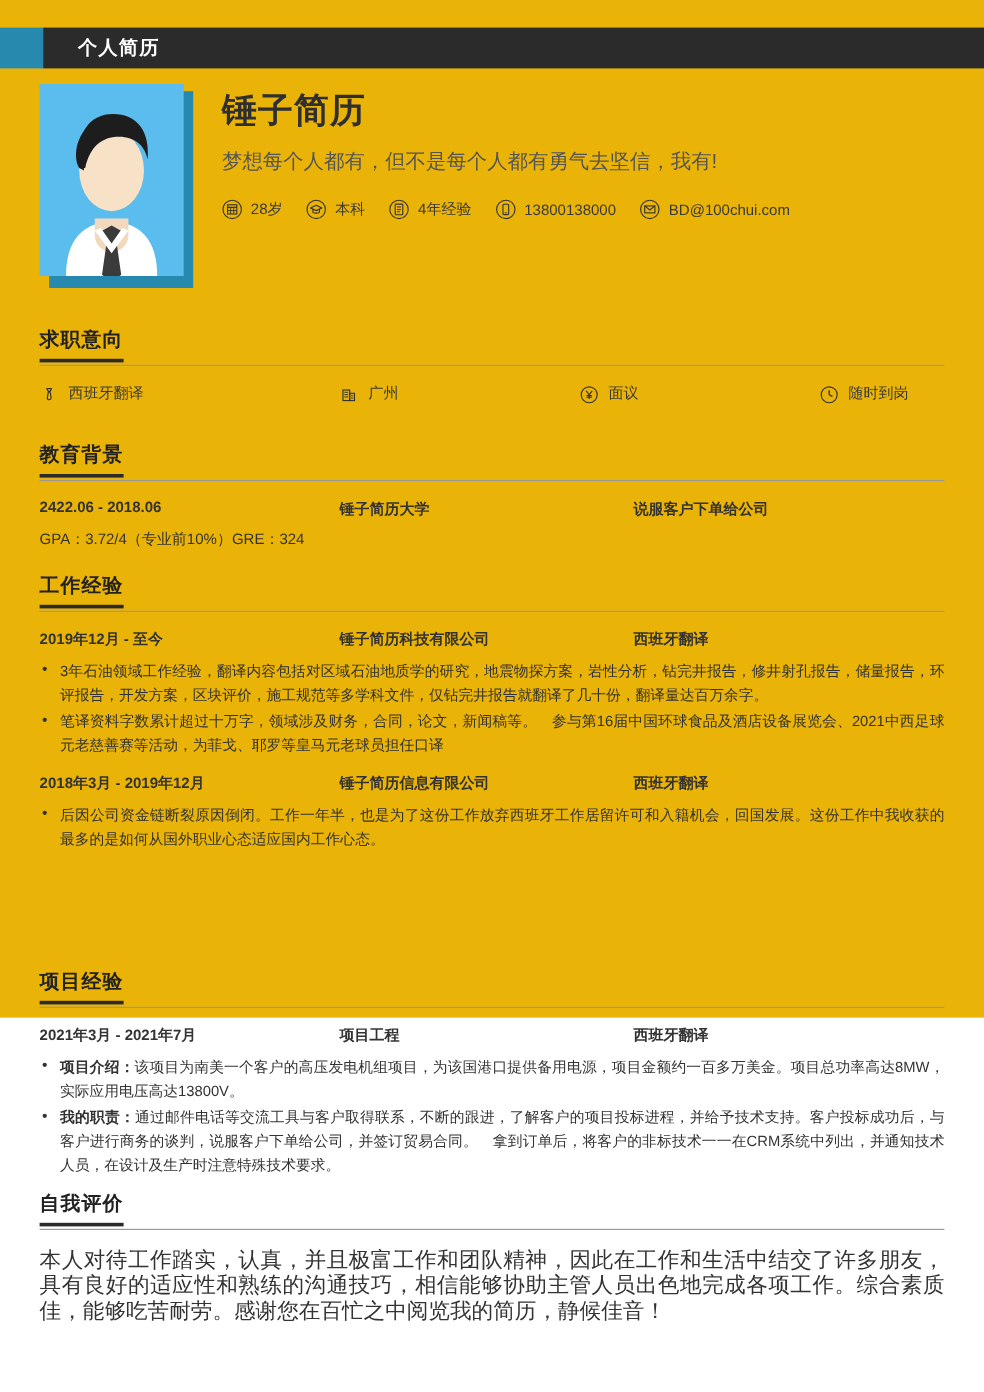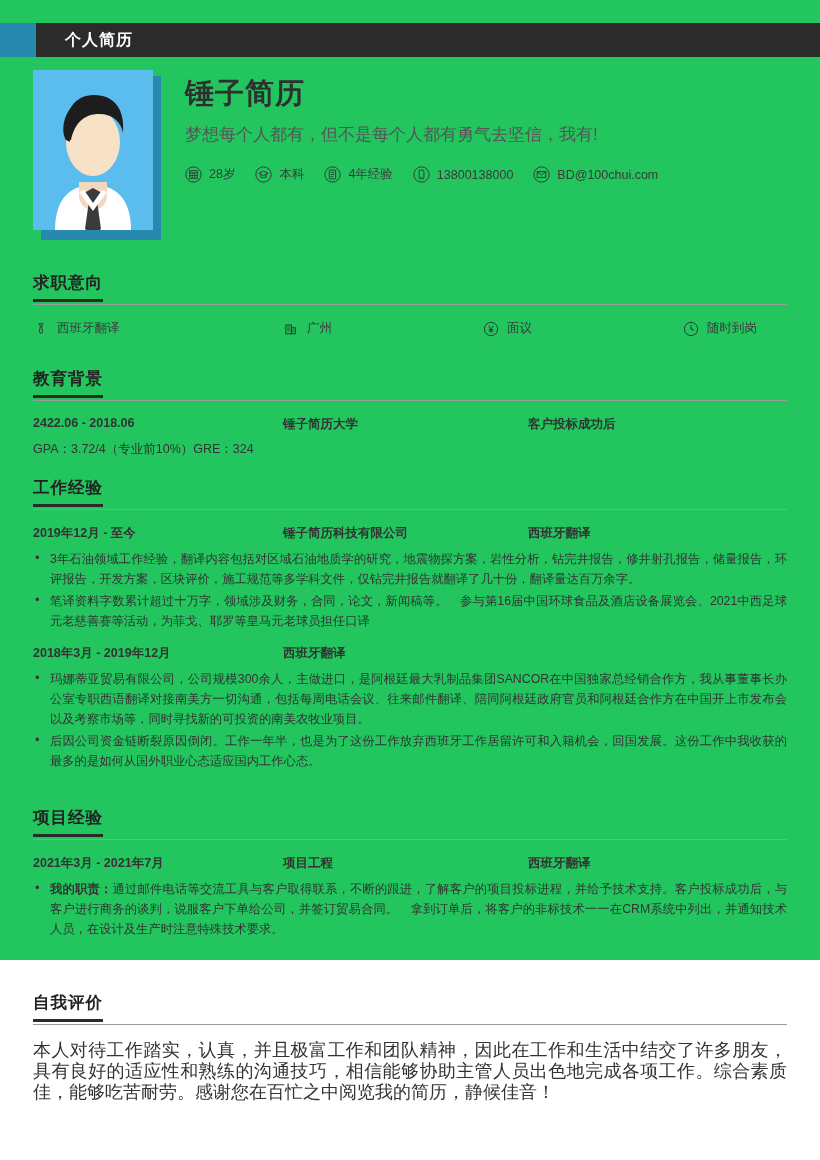--- a/index.html
+++ b/index.html
@@ -3,21 +3,21 @@
 <meta charset="utf-8">
 <style>
   * { box-sizing: border-box; margin: 0; padding: 0; }
   html, body {
     width: 820px; height: 1160px;
     background: #ffffff;
     font-family: "Liberation Sans", "DejaVu Sans", sans-serif;
     color: #333;
     overflow: hidden;
   }
-  .page { position: relative; width: 820px; height: 960px; background:#22c55e; }
+  .page { position: relative; width: 820px; height: 848px; background:#eab308; }
 
   
   .topbar { position: absolute; left: 0; top: 23px; width: 820px; height: 34px; display: flex; }
   .topbar-accent { width: 36px; height: 34px; background: #2789ae; flex: 0 0 36px; }
   .topbar-dark { flex: 1 1 auto; height: 34px; background: #2b2b2b; display: flex; align-items: center; }
   .topbar-title { color: #ffffff; font-size: 16px; font-weight: bold; letter-spacing: 1px; padding-left: 29px; }
 
   
   .profile { position: absolute; left: 33px; top: 70px; width: 760px; height: 170px; }
   .photo-wrap { position: absolute; left: 0; top: 0; width: 128px; height: 170px; }
@@ -213,21 +213,21 @@
 
   <div class="section" style="top:368px;">
     <div class="sec-head">
       <span class="sec-title">教育背景</span>
       <span class="sec-rule"></span>
     </div>
     <div class="entry">
       <div class="entry-head">
         <span class="eh-date">2422.06 - 2018.06</span>
         <span class="eh-org">锤子简历大学</span>
-        <span class="eh-role">客户投标成功后</span>
+        <span class="eh-role">说服客户下单给公司</span>
       </div>
       <div class="entry-sub">GPA：3.72/4（专业前10%）GRE：324</div>
     </div>
   </div>
 
   <div class="section" style="top:477px;">
     <div class="sec-head">
       <span class="sec-title">工作经验</span>
       <span class="sec-rule"></span>
     </div>
@@ -240,41 +240,42 @@
       </div>
       <ul class="bullets">
         <li>3年石油领域工作经验，翻译内容包括对区域石油地质学的研究，地震物探方案，岩性分析，钻完井报告，修井射孔报告，储量报告，环评报告，开发方案，区块评价，施工规范等多学科文件，仅钻完井报告就翻译了几十份，翻译量达百万余字。</li>
         <li>笔译资料字数累计超过十万字，领域涉及财务，合同，论文，新闻稿等。　参与第16届中国环球食品及酒店设备展览会、2021中西足球元老慈善赛等活动，为菲戈、耶罗等皇马元老球员担任口译</li>
       </ul>
     </div>
 
     <div class="entry">
       <div class="entry-head">
         <span class="eh-date">2018年3月 - 2019年12月</span>
+        <span class="eh-org">锤子简历信息有限公司</span>
         <span class="eh-role">西班牙翻译</span>
       </div>
       <ul class="bullets">
-        <li>玛娜蒂亚贸易有限公司，公司规模300余人，主做进口，是阿根廷最大乳制品集团SANCOR在中国独家总经销合作方，我从事董事长办公室专职西语翻译对接南美方一切沟通，包括每周电话会议、往来邮件翻译、陪同阿根廷政府官员和阿根廷合作方在中国开上市发布会以及考察市场等，同时寻找新的可投资的南美农牧业项目。</li>
         <li>后因公司资金链断裂原因倒闭。工作一年半，也是为了这份工作放弃西班牙工作居留许可和入籍机会，回国发展。这份工作中我收获的最多的是如何从国外职业心态适应国内工作心态。</li>
       </ul>
     </div>
   </div>
 
   <div class="section" style="top:807px;">
     <div class="sec-head">
       <span class="sec-title">项目经验</span>
       <span class="sec-rule"></span>
     </div>
     <div class="entry">
       <div class="entry-head">
         <span class="eh-date">2021年3月 - 2021年7月</span>
         <span class="eh-org">项目工程</span>
         <span class="eh-role">西班牙翻译</span>
       </div>
       <ul class="bullets">
+        <li><b>项目介绍：</b><span>该项目为南美一个客户的高压发电机组项目，为该国港口提供备用电源，项目金额约一百多万美金。项目总功率高达8MW，实际应用电压高达13800V。</span></li>
         <li><b>我的职责：</b><span>通过邮件电话等交流工具与客户取得联系，不断的跟进，了解客户的项目投标进程，并给予技术支持。客户投标成功后，与客户进行商务的谈判，说服客户下单给公司，并签订贸易合同。　拿到订单后，将客户的非标技术一一在CRM系统中列出，并通知技术人员，在设计及生产时注意特殊技术要求。</span></li>
       </ul>
     </div>
   </div>
 
   <div class="section" style="top:992px;">
     <div class="sec-head">
       <span class="sec-title">自我评价</span>
       <span class="sec-rule"></span>
     </div>

